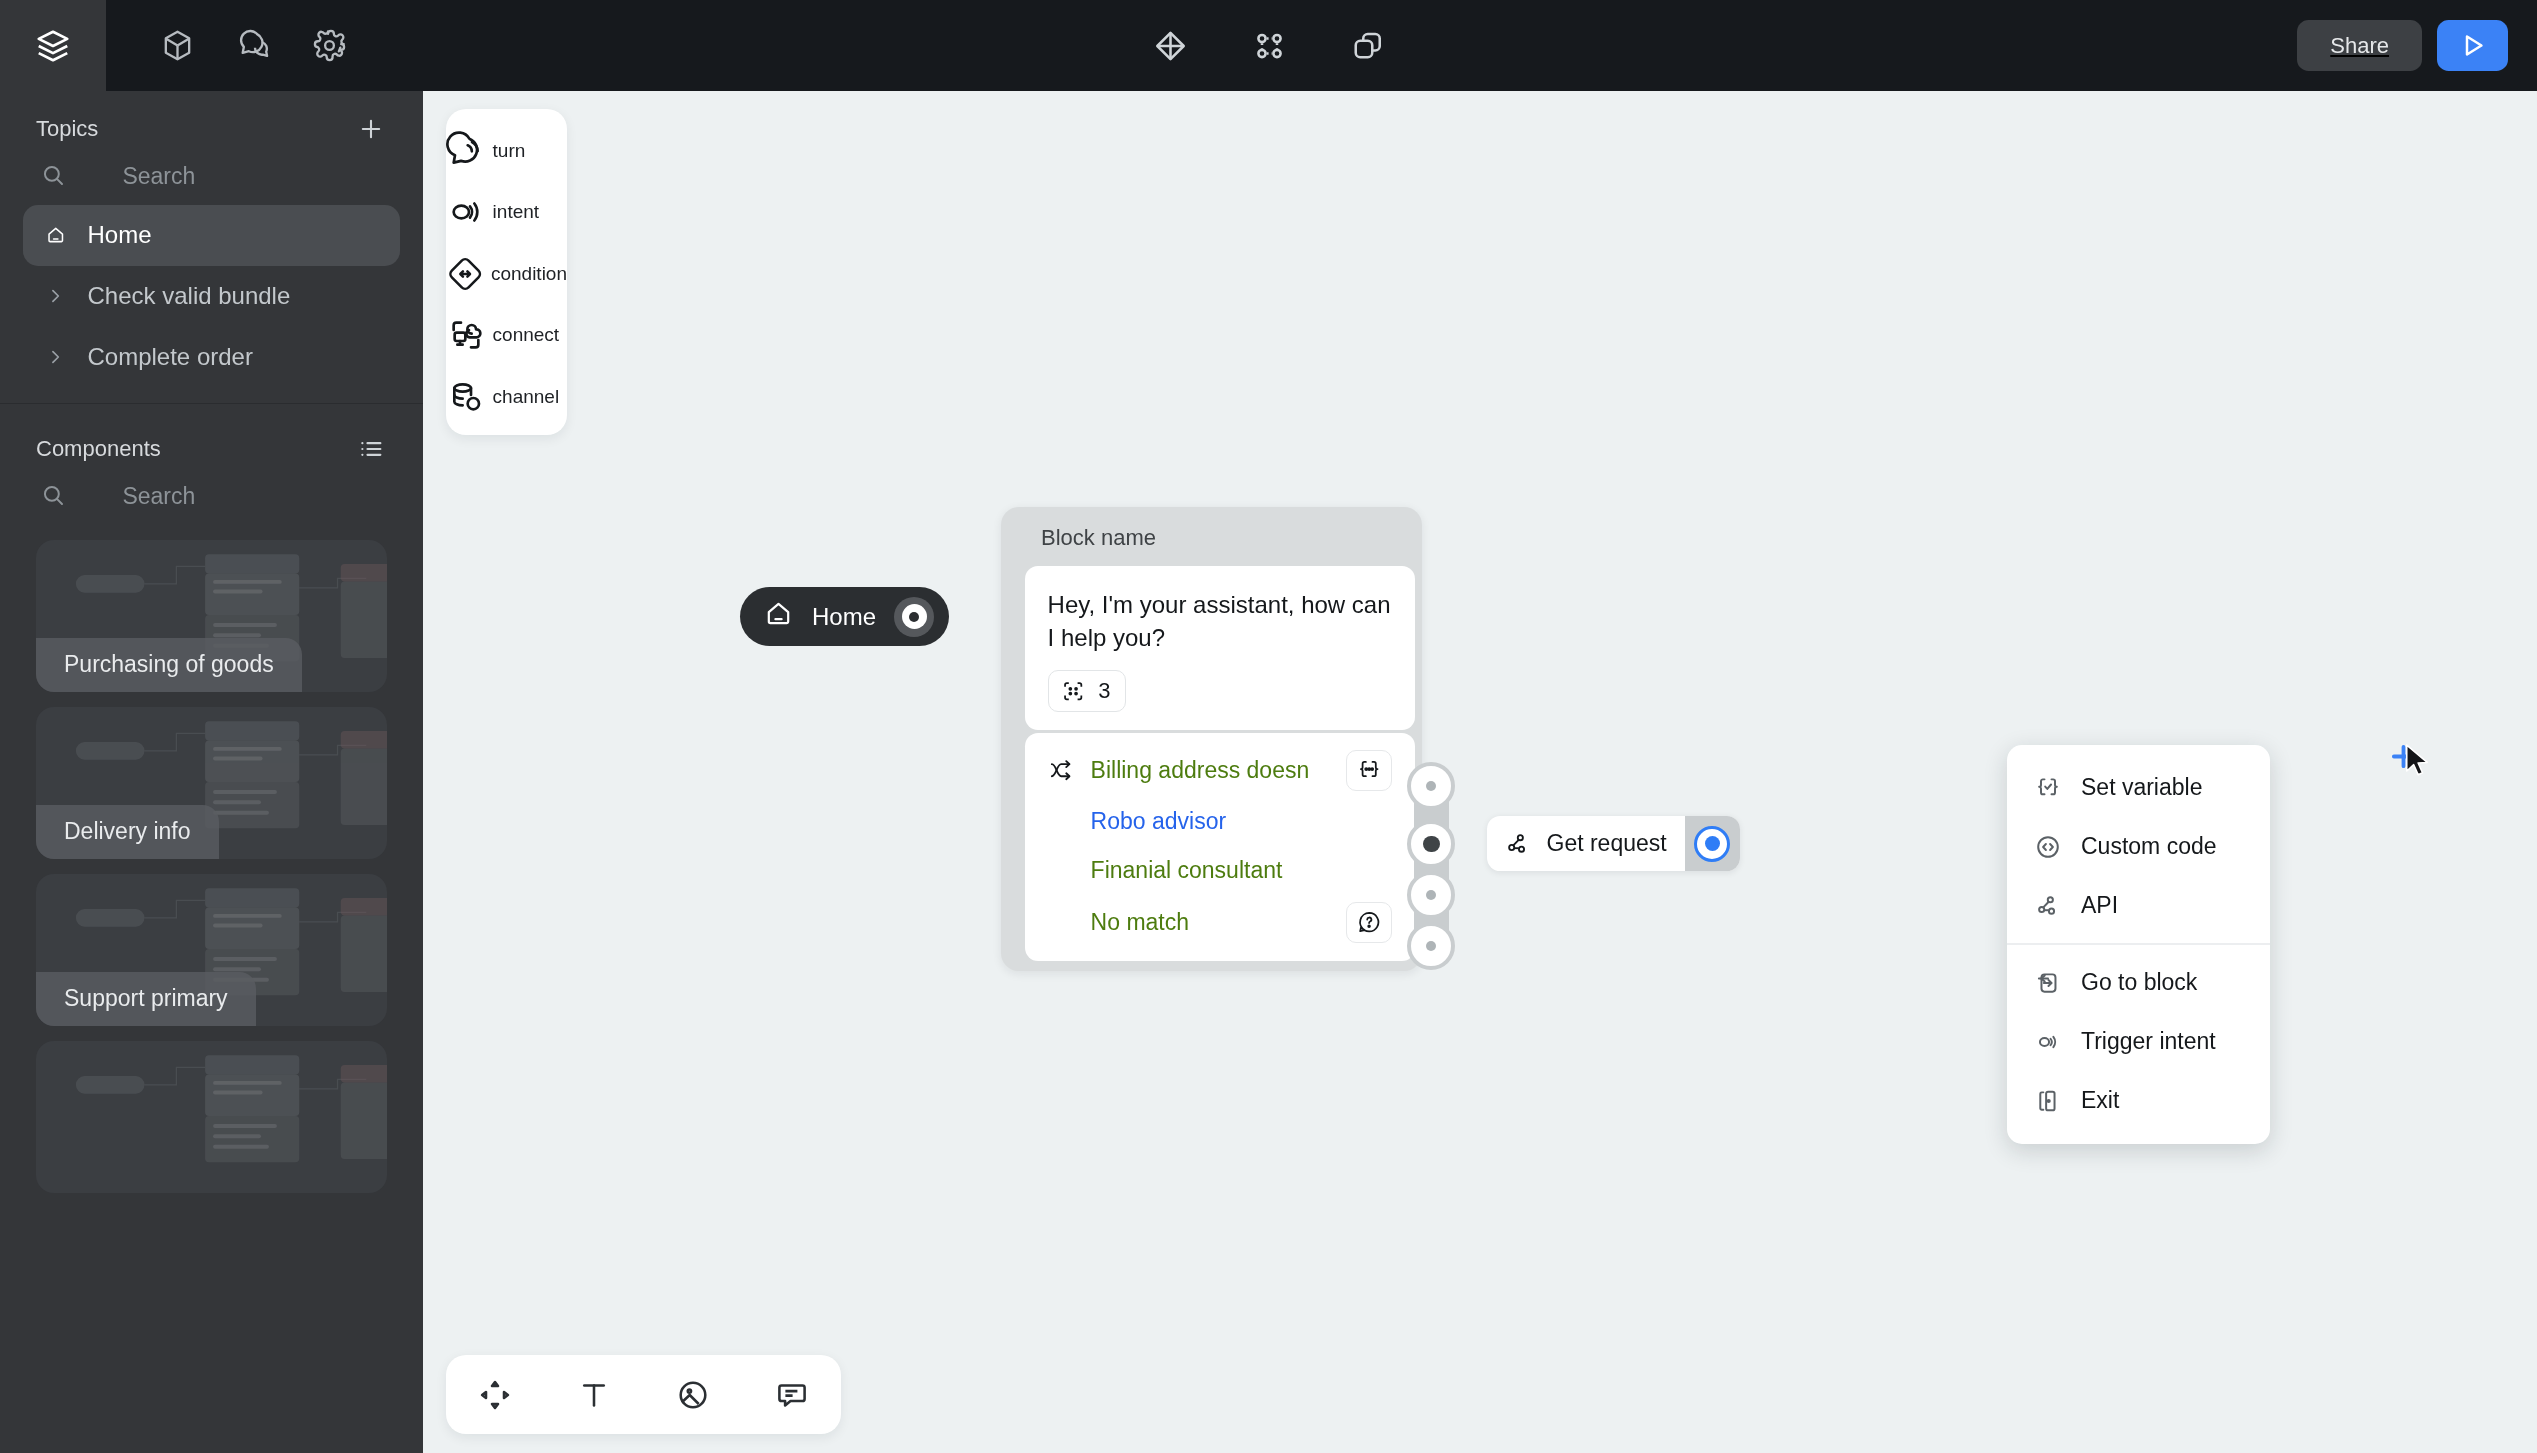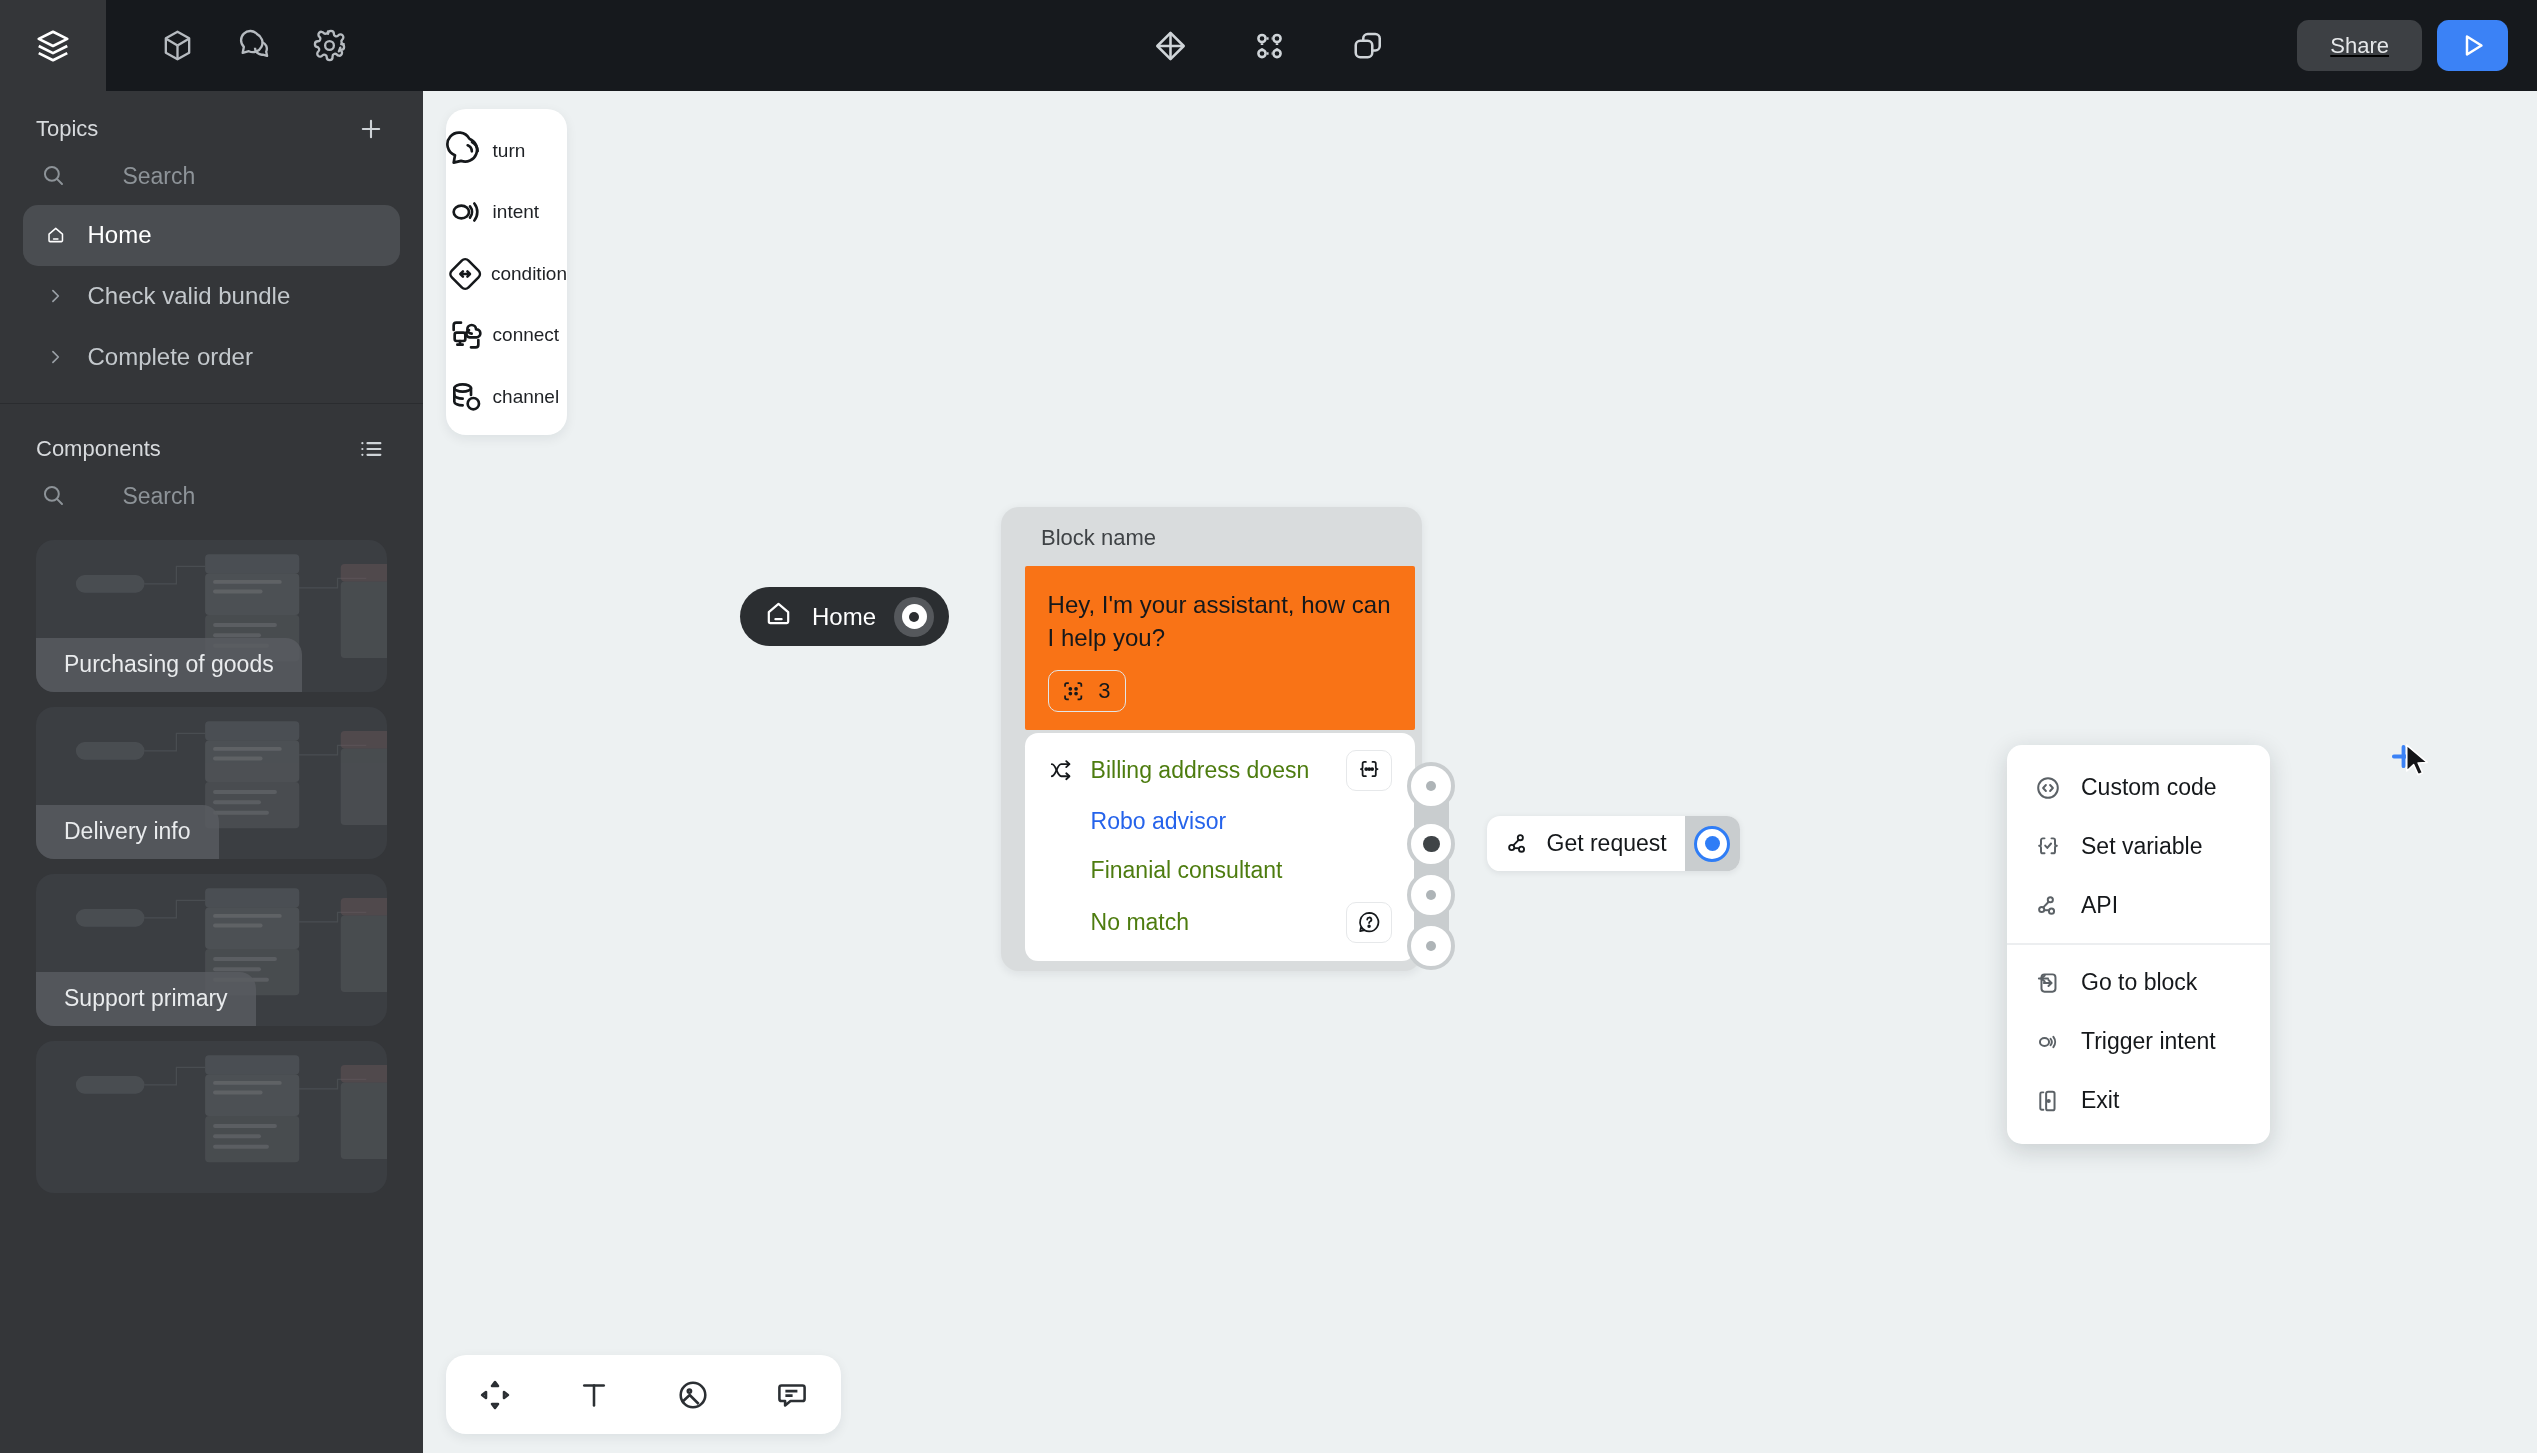--- a/index.html
+++ b/index.html
@@ -125,21 +125,21 @@
   }
 
   
   .block {
     position: absolute; left: 578px; top: 416px; width: 421px;
     background: #d9dcdd; border-radius: 18px; padding: 0 0 10px 17px;
     box-shadow: 0 2.5px 10px rgba(20,30,40,.08);
   }
   .block-head { padding: 18px 23px 15px 23px; font-size: 22px; color: #3f4346; }
   .block-body {
-    background: #f97316; border-radius: 2px; margin: 0 6.6px;
+    background: #ffffff; border-radius: 13px; margin: 0 6.6px;
     padding: 21.5px 23px 18px 23px;
   }
   .block-msg { font-size: 24px; color: #15181b; line-height: 1.38; }
   .chip {
     margin-top: 16.5px; display: inline-flex; align-items: center; gap: 11.6px;
     border: 1.7px solid #e2e5e7; border-radius: 10px; padding: 6.6px 15px 6.6px 11.6px;
     font-size: 22px; color: #15181b;
   }
   .block-list {
     background: #ffffff; border-radius: 13.2px; margin: 3.3px 6.6px 0 6.6px;
@@ -624,36 +624,36 @@
       <svg width="35" height="35" viewBox="0 0 24 24" stroke="#3b82f6" stroke-width="2.6" stroke-linecap="round">
         <path d="M12 5.4v13.2M5.4 12h13.2"></path>
       </svg>
     </div>
 
     <div class="ctxmenu">
       <div id="menu-group-0">
           <div class="mitem">
             <span class="micon">
               <svg width="28" height="28" viewBox="0 0 24 24" fill="none" stroke="#5b6166" stroke-width="1.7" stroke-linecap="round" stroke-linejoin="round">
+                <path d="M9 4.6H7.6A1.6 1.6 0 0 0 6 6.2v3.2A1.6 1.6 0 0 1 4.4 11 1.6 1.6 0 0 1 6 12.6v3.2a1.6 1.6 0 0 0 1.6 1.6H9"></path>
+                <path d="M15 4.6h1.4A1.6 1.6 0 0 1 18 6.2v3.2A1.6 1.6 0 0 0 19.6 11 1.6 1.6 0 0 0 18 12.6v3.2a1.6 1.6 0 0 1-1.6 1.6H15"></path>
+                <path d="M9.6 10.8 11.4 12.8 14.6 9"></path>
+              </svg>
+            </span>
+            <span>Set variable</span>
+          </div>
+          <div class="mitem">
+            <span class="micon">
+              <svg width="28" height="28" viewBox="0 0 24 24" fill="none" stroke="#5b6166" stroke-width="1.7" stroke-linecap="round" stroke-linejoin="round">
                 <circle cx="12" cy="12" r="8.4"></circle>
                 <path d="M10.2 9.4 7.8 12l2.4 2.6"></path>
                 <path d="M13.8 9.4 16.2 12l-2.4 2.6"></path>
               </svg>
             </span>
             <span>Custom code</span>
-          </div>
-          <div class="mitem">
-            <span class="micon">
-              <svg width="28" height="28" viewBox="0 0 24 24" fill="none" stroke="#5b6166" stroke-width="1.7" stroke-linecap="round" stroke-linejoin="round">
-                <path d="M9 4.6H7.6A1.6 1.6 0 0 0 6 6.2v3.2A1.6 1.6 0 0 1 4.4 11 1.6 1.6 0 0 1 6 12.6v3.2a1.6 1.6 0 0 0 1.6 1.6H9"></path>
-                <path d="M15 4.6h1.4A1.6 1.6 0 0 1 18 6.2v3.2A1.6 1.6 0 0 0 19.6 11 1.6 1.6 0 0 0 18 12.6v3.2a1.6 1.6 0 0 1-1.6 1.6H15"></path>
-                <path d="M9.6 10.8 11.4 12.8 14.6 9"></path>
-              </svg>
-            </span>
-            <span>Set variable</span>
           </div>
           <div class="mitem">
             <span class="micon">
               <svg width="28" height="28" viewBox="0 0 24 24" fill="none" stroke="#5b6166" stroke-width="1.7" stroke-linejoin="round">
                 <circle cx="14" cy="6.6" r="2.2"></circle>
                 <circle cx="6.6" cy="15" r="2.2"></circle>
                 <circle cx="15" cy="16.4" r="2.2"></circle>
                 <path d="M12.6 8.4 8 13.2"></path>
                 <path d="M9 15.6h3.6"></path>
               </svg>

